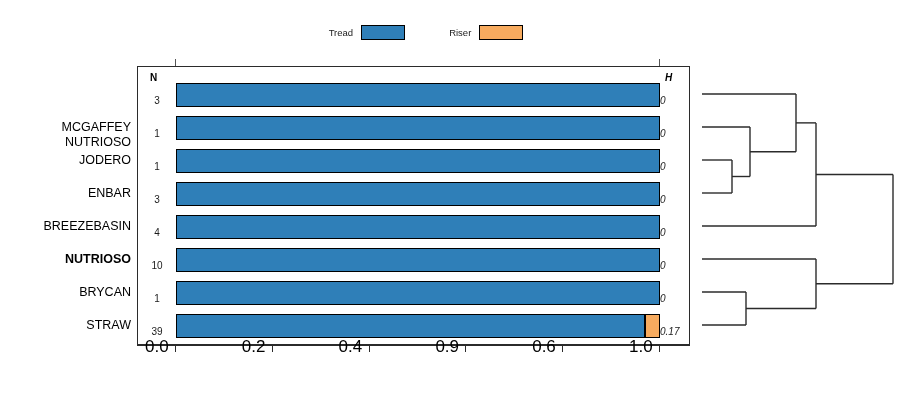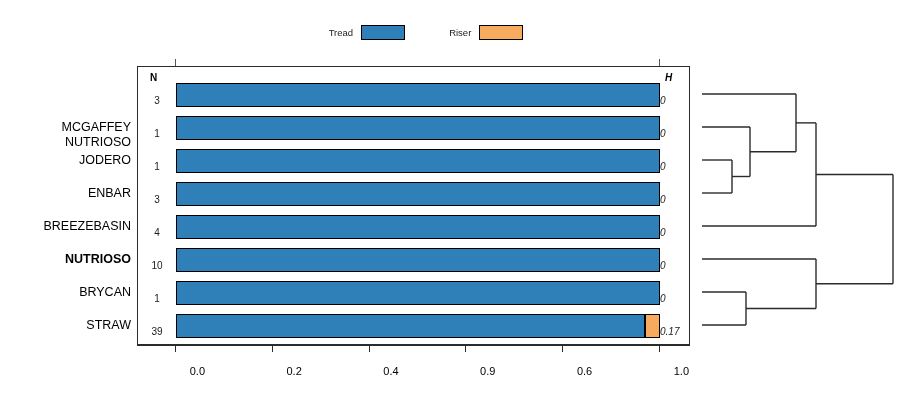--- a/index.html
+++ b/index.html
@@ -149,25 +149,25 @@
   }
   .xtick {
     position: absolute;
     width: 1px;
     height: 6px;
     background: #2b2b2b;
     top: 346px;
   }
   .xticklabel {
     position: absolute;
-    top: 365px;
+    top: 337px;
     width: 60px;
     margin-left: -30px;
-    text-align: right;
-    font-size: 11px;
+    text-align: left;
+    font-size: 17px;
     color: #000;
   }
   .xaxis-title {
     position: absolute;
     top: 383px;
     left: 137px;
     width: 553px;
     text-align: center;
     font-size: 12.5px;
     color: #000;

